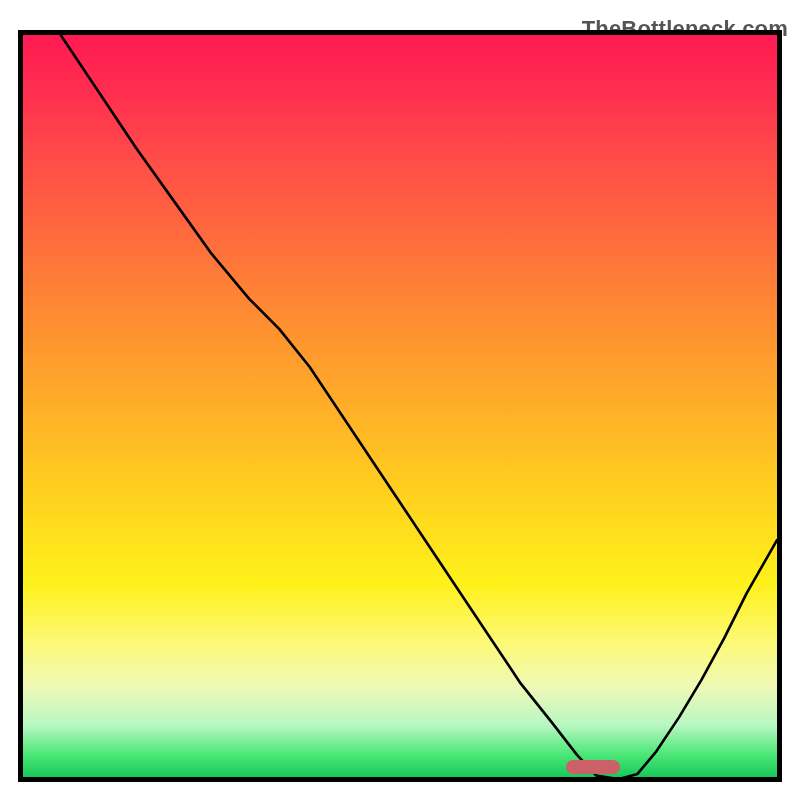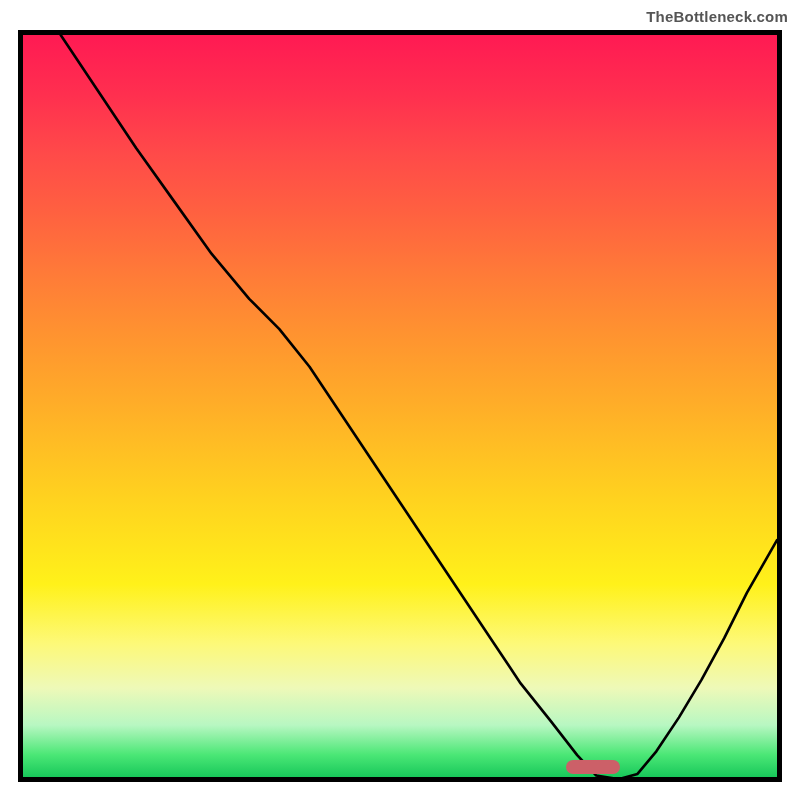--- a/index.html
+++ b/index.html
@@ -10,23 +10,23 @@
     background: #ffffff;
     font-family: Arial, Helvetica, sans-serif;
   }
   .wrap {
     position: relative;
     width: 800px;
     height: 800px;
   }
   .watermark {
     position: absolute;
-    top: 8px;
+    top: 16px;
     right: 12px;
-    font-size: 15px;
+    font-size: 22px;
     font-weight: 600;
     color: #555;
     letter-spacing: 0.2px;
   }
   .frame {
     position: absolute;
     left: 18px;
     top: 30px;
     width: 764px;
     height: 752px;

